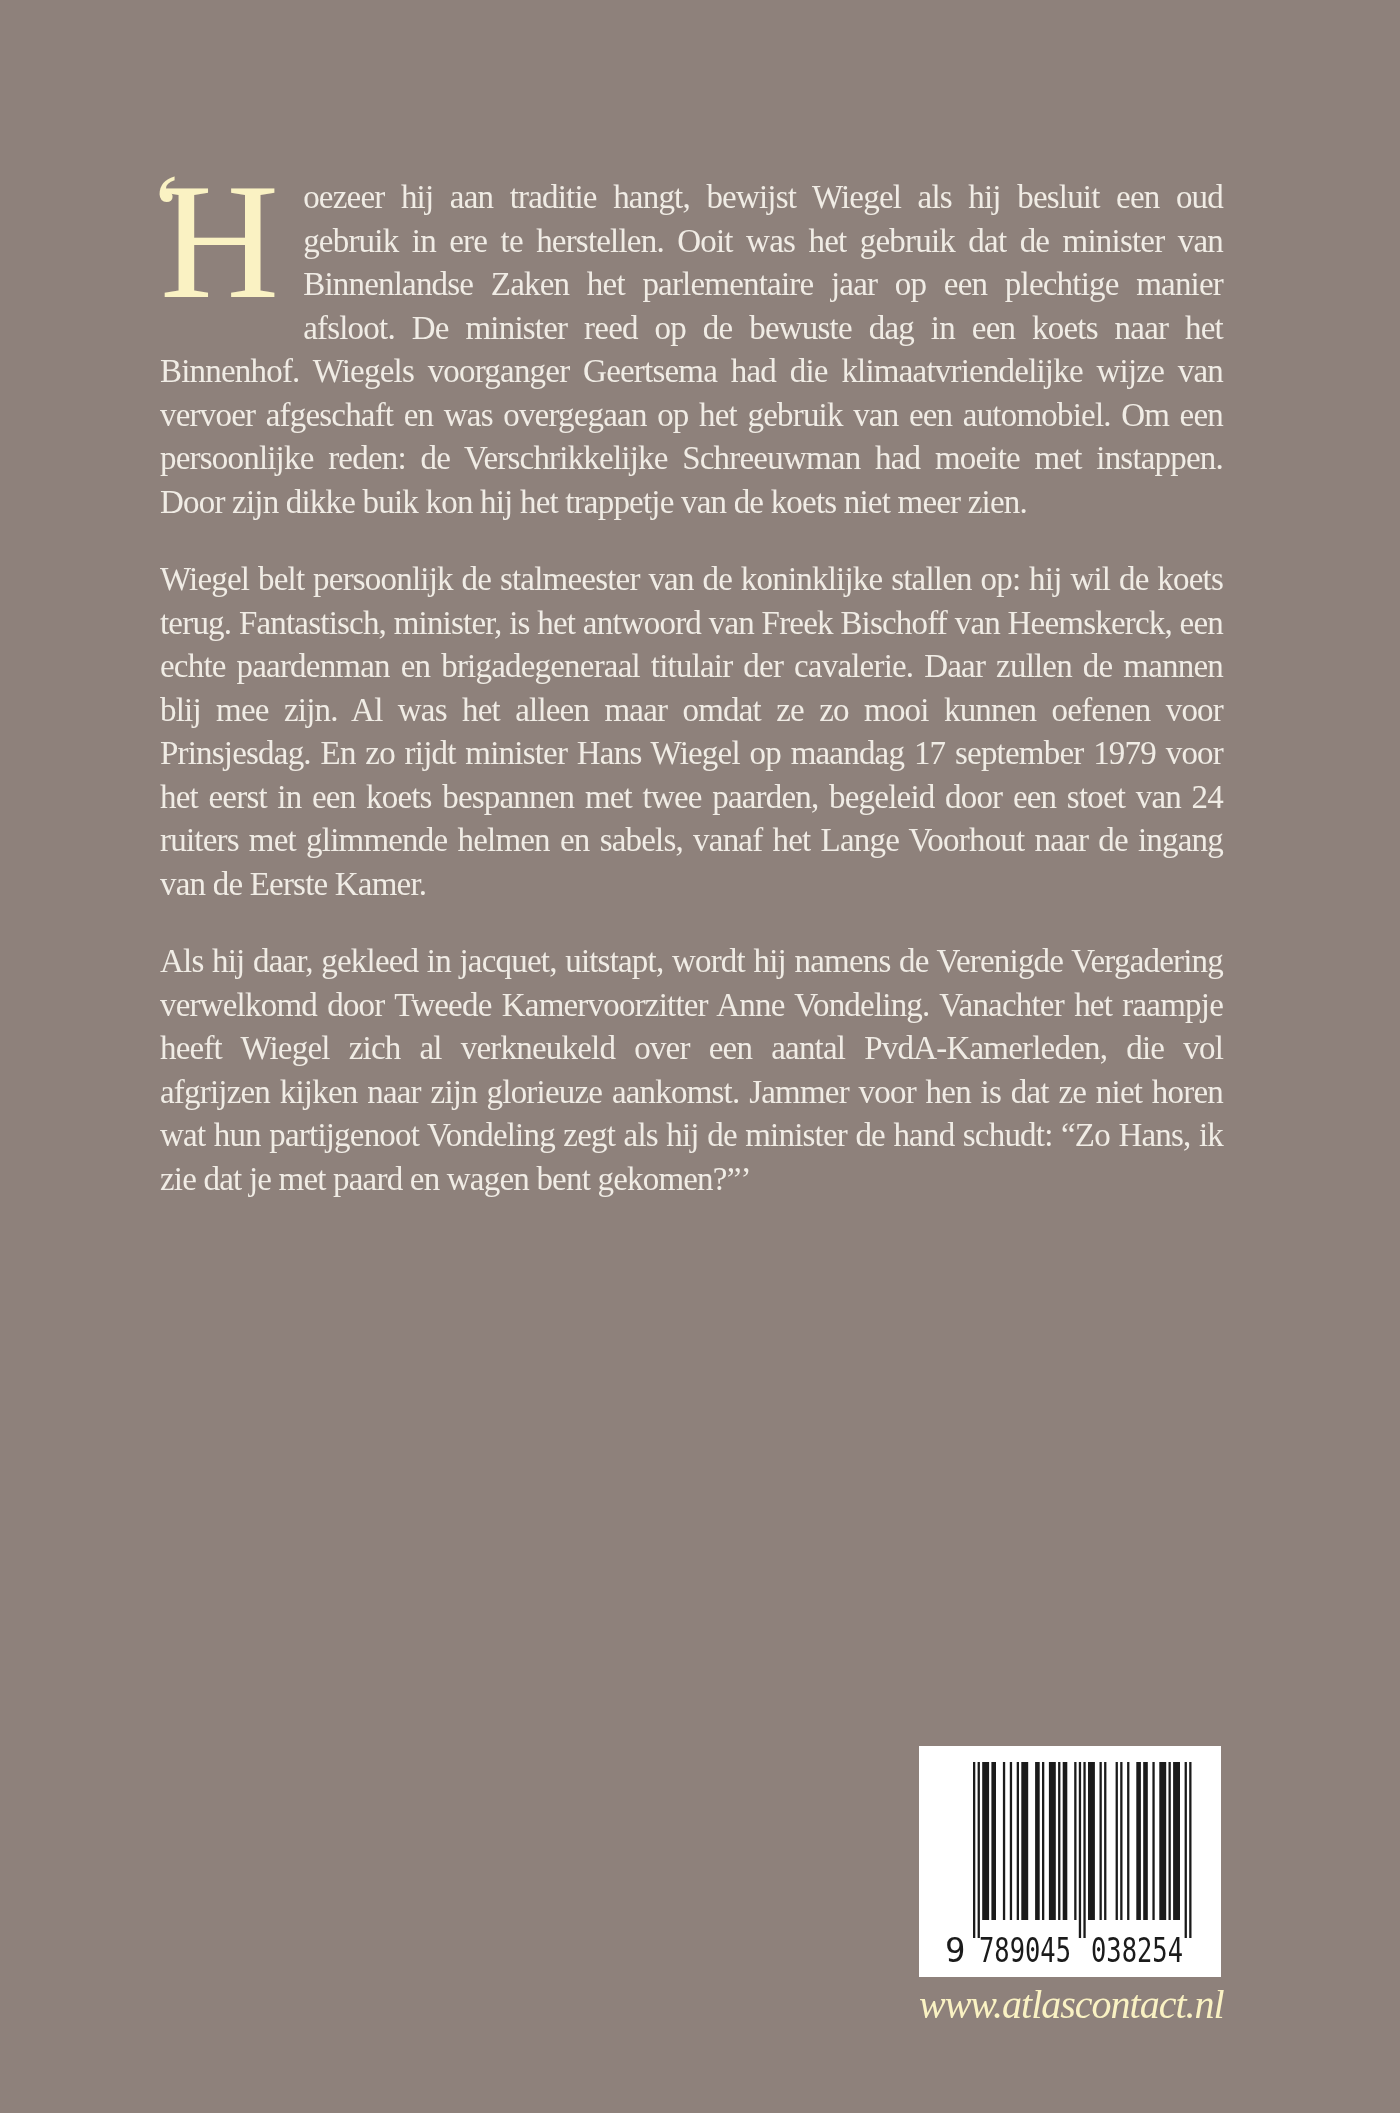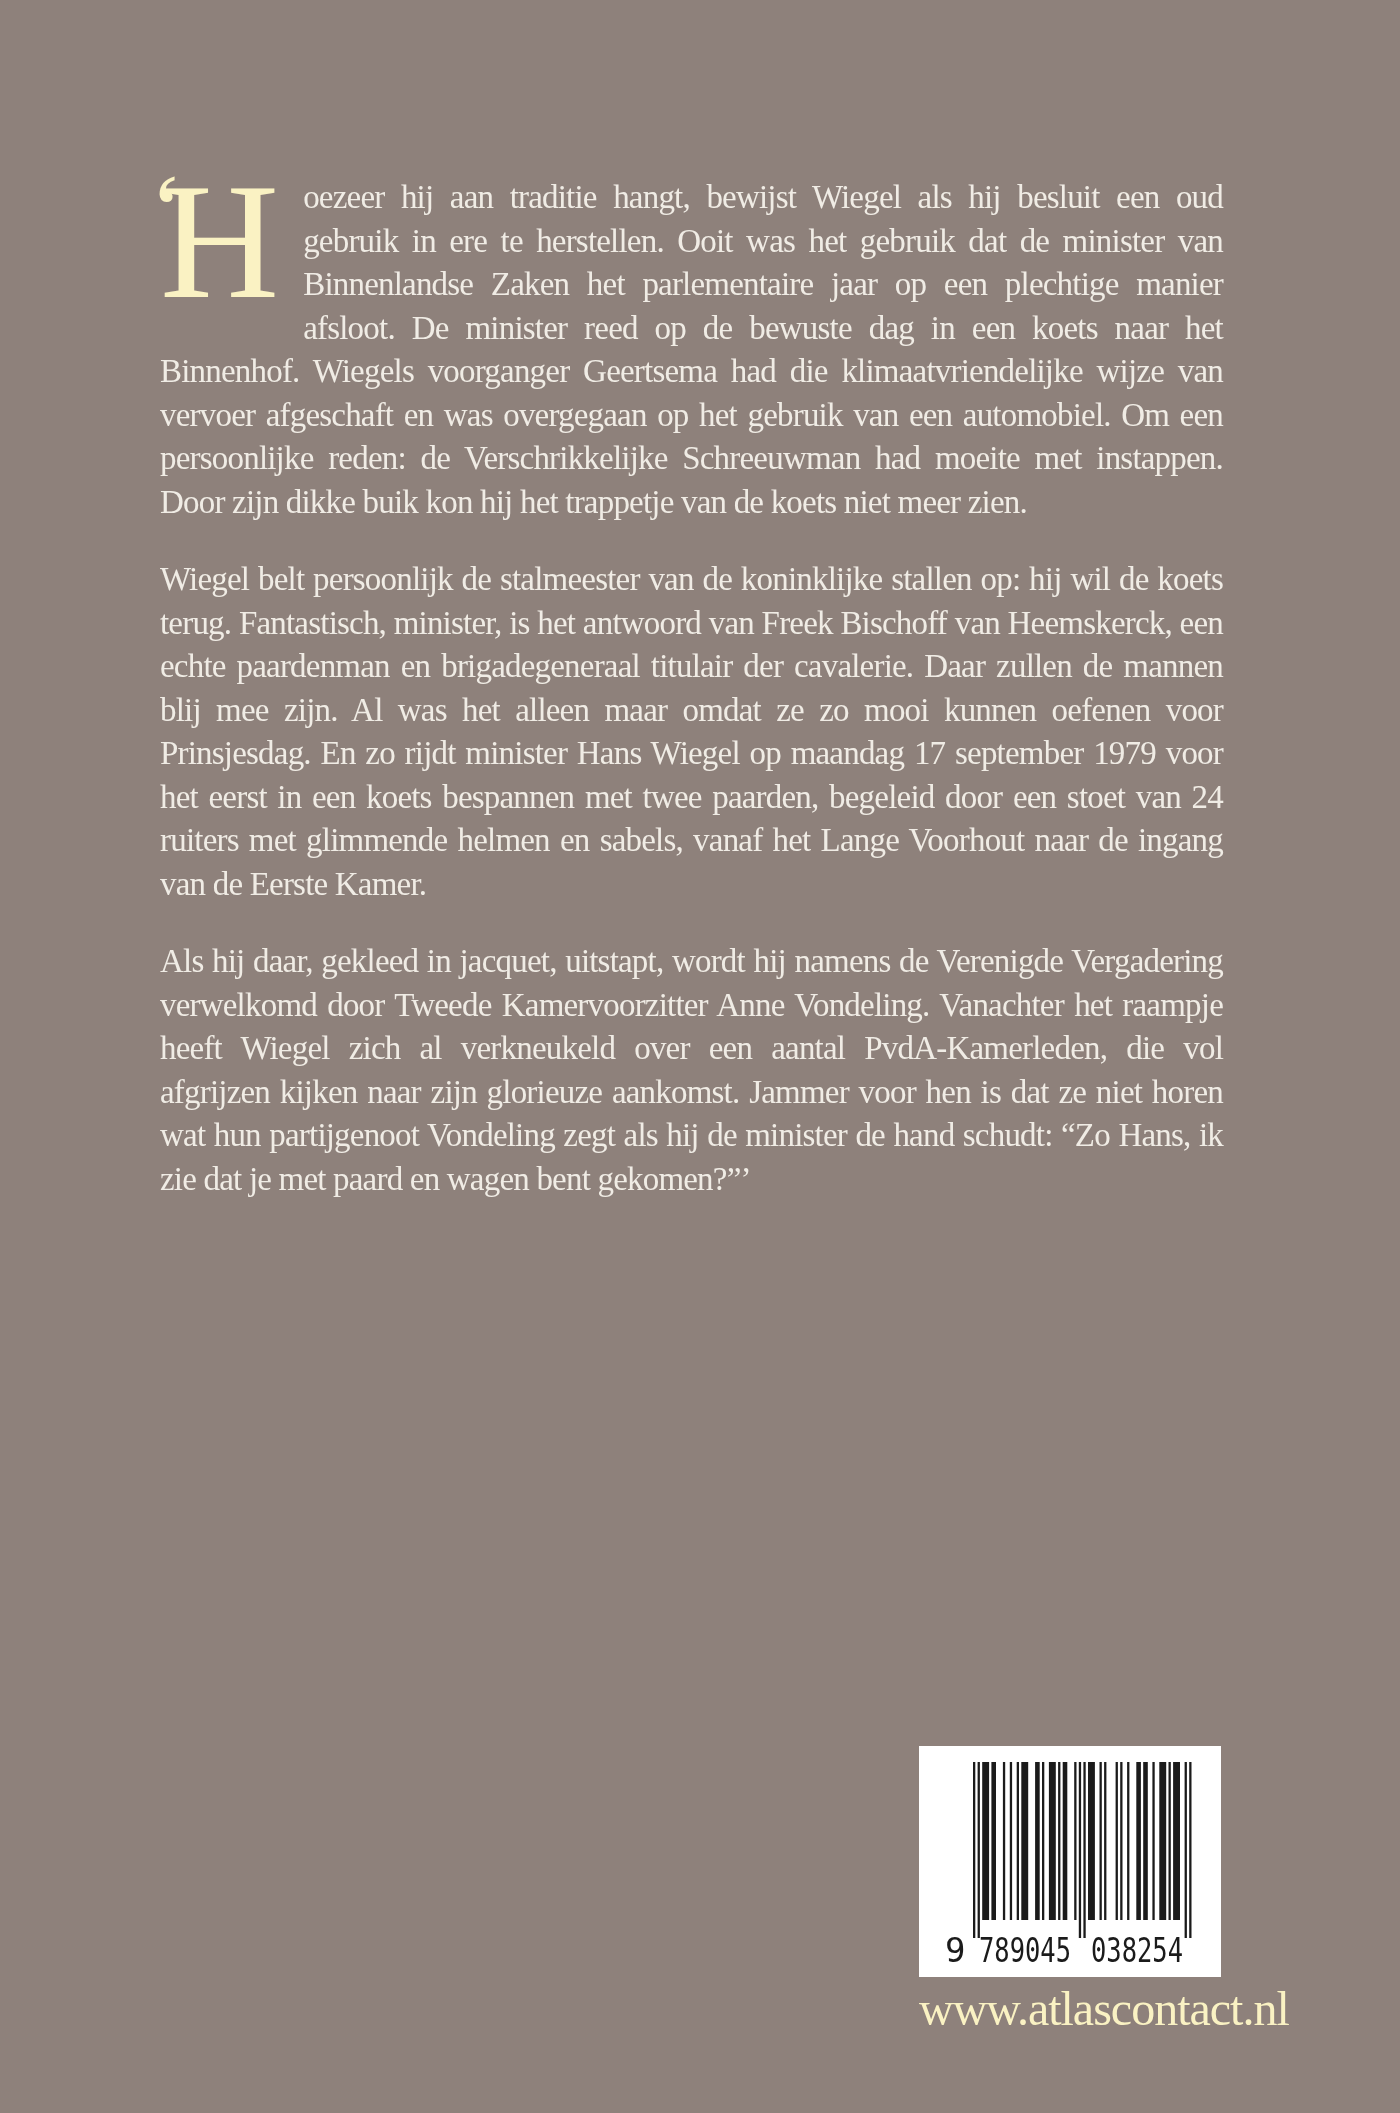--- a/index.html
+++ b/index.html
@@ -61,24 +61,25 @@
     align-items: flex-start;
     padding: 0;
   }
   .barcode-panel svg { margin-top: 10px; display: block; }
   .website {
     position: absolute;
     left: 919px;
     top: 1985px;
     width: 302px;
     color: #FAF2C3;
-    font-size: 48px;
+    font-size: 40px;
     line-height: 1;
     letter-spacing: -1px;
     white-space: nowrap;
+    font-style: italic;
   }
 </style>
 </head>
 <body>
 
 <div class="cover">
 
   <div class="blurb">
     <p class="para p-first">
       <span class="qm">‘</span><span class="dropcap">H</span><span>oezeer hij aan traditie hangt, bewijst Wiegel als hij besluit een oud gebruik in ere te herstellen. Ooit was het gebruik dat de minister van Binnenlandse Zaken het parlementaire jaar op een plechtige manier afsloot. De minister reed op de bewuste dag in een koets naar het Binnenhof. Wiegels voorganger Geertsema had die klimaatvriendelijke wijze van vervoer afgeschaft en was overgegaan op het gebruik van een automobiel. Om een persoonlijke reden: de Verschrikkelijke Schreeuwman had moeite met instappen. Door zijn dikke buik kon hij het trappetje van de koets niet meer zien.</span>

